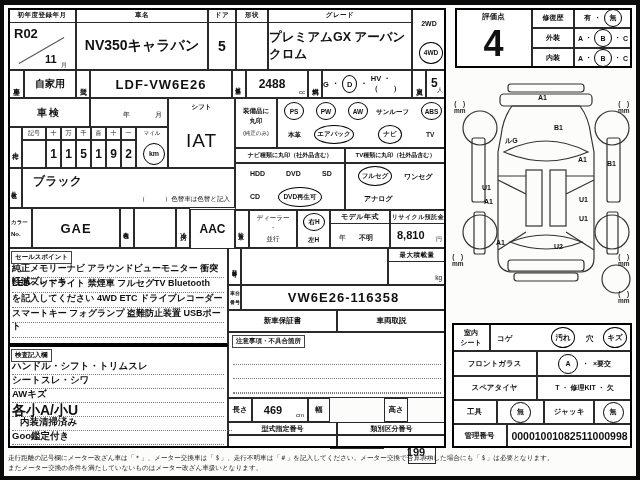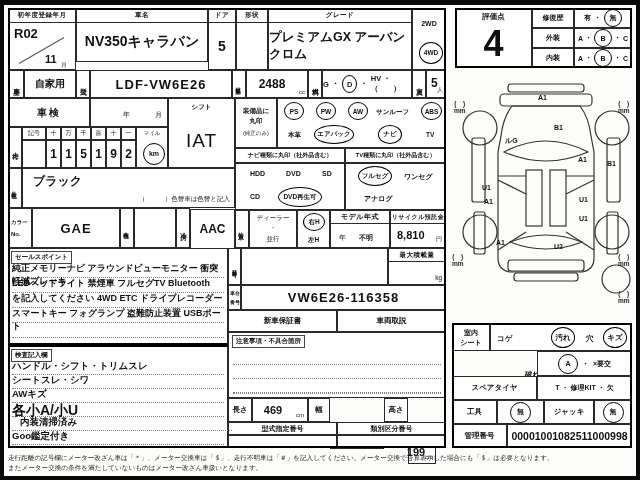--- a/index.html
+++ b/index.html
@@ -27,21 +27,21 @@
 <div id="root">
   <div class="paper"></div>
 
   <div class="cell" style="left:8px;top:8px;width:68px;height:62px;">
     <div class="lblstrip">初年度登録年月</div>
     <span class="abs" style="left:5px;top:17px;font-size:13px;font-weight:600;">R02</span>
     <div class="abs" style="left:10px;top:54px;width:52px;border-top:1px solid #555;transform:rotate(-30deg);transform-origin:left center;"></div>
     <span class="abs" style="left:36px;top:44px;font-size:11px;font-weight:600;">11</span>
     <span class="abs" style="left:52px;top:52px;font-size:6px;">月</span>
   </div>
-  <div class="cell" style="left:76px;top:8px;width:132px;height:54px;">
+  <div class="cell" style="left:76px;top:8px;width:132px;height:62px;">
     <div class="lblstrip">車名</div>
     <div class="abs cc" style="left:0;top:13px;right:0;bottom:0;font-size:14px;font-weight:600;">NV350キャラバン</div>
   </div>
   <div class="cell" style="left:208px;top:8px;width:28px;height:62px;">
     <div class="lblstrip">ドア</div>
     <div class="abs cc" style="left:0;top:13px;right:0;bottom:0;font-size:14px;font-weight:600;">5</div>
   </div>
   <div class="cell" style="left:236px;top:8px;width:32px;height:62px;">
     <div class="lblstrip">形状</div>
     <div class="abs cc" style="left:0;top:13px;right:0;bottom:0;font-size:11px;"></div>
@@ -321,20 +321,21 @@
     <div class="abs" style="left:0;right:0;top:4px;text-align:center;font-size:7px;font-weight:600;">室内</div>
     <div class="abs" style="left:0;right:0;top:14px;text-align:center;font-size:7px;font-weight:600;">シート</div>
   </div>
   <div class="cell" style="left:490px;top:323px;width:142px;height:28px;">
     <span class="abs" style="left:6px;top:10px;font-size:7.5px;font-weight:600;">コゲ</span>
     <span class="abs" style="left:34px;top:10px;font-size:7.5px;font-weight:600;margin-top:36px;">破れ</span>
     <span class="circ abs" style="left:60px;top:3px;width:24px;height:21px;font-size:7.5px;font-weight:600;">汚れ</span>
     <span class="abs" style="left:95px;top:10px;font-size:7.5px;font-weight:600;">穴</span>
     <span class="circ abs" style="left:112px;top:3px;width:24px;height:21px;font-size:7.5px;font-weight:600;">キズ</span>
   </div>
+  <div class="cell cc" style="left:452px;top:351px;width:85px;height:25px;font-size:7.5px;font-weight:600;">フロントガラス</div>
   <div class="cell cc" style="left:537px;top:351px;width:95px;height:25px;font-size:7px;font-weight:600;gap:4px;">
     <span class="circ" style="width:18px;height:18px;">A</span>
     <span>・</span>
     <span>×要交</span>
   </div>
   <div class="cell cc" style="left:452px;top:376px;width:85px;height:24px;font-size:7.5px;font-weight:600;">スペアタイヤ</div>
   <div class="cell cc" style="left:537px;top:376px;width:95px;height:24px;font-size:7px;font-weight:600;">T ・ 修理KIT ・ 欠</div>
   <div class="cell cc" style="left:452px;top:400px;width:45px;height:24px;font-size:7.5px;font-weight:600;">工具</div>
   <div class="cell cc" style="left:497px;top:400px;width:47px;height:24px;">
     <span class="circ" style="width:19px;height:19px;font-size:7px;font-weight:600;">無</span>

